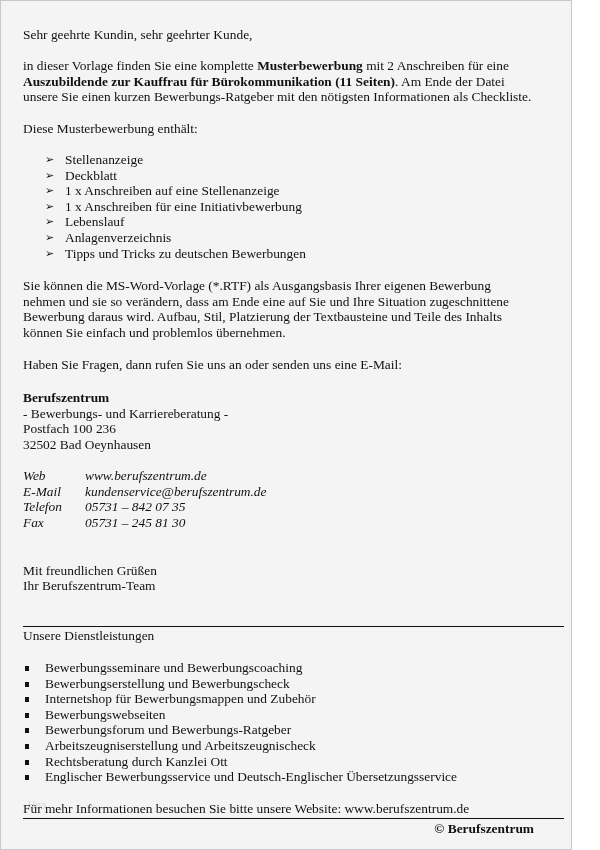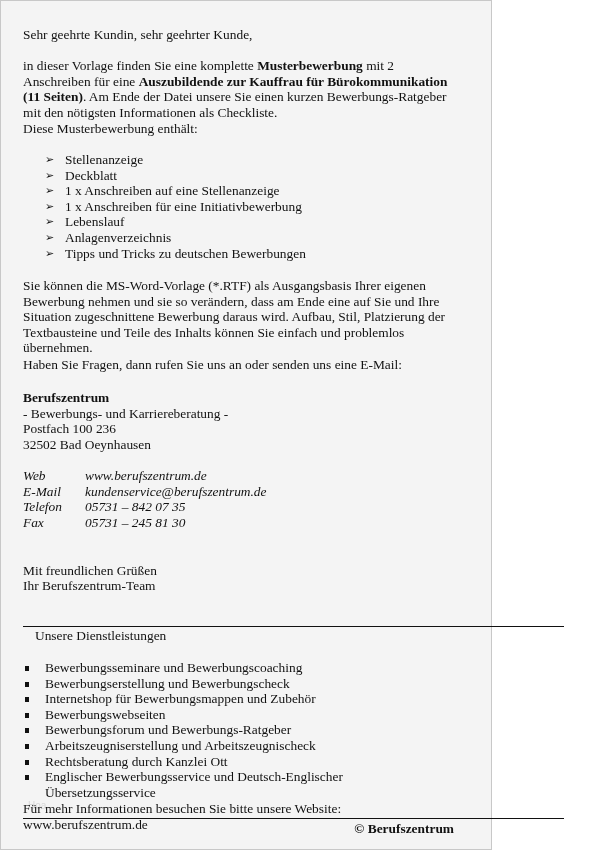--- a/index.html
+++ b/index.html
@@ -8,21 +8,21 @@
       background: #ffffff;
     }
     body {
       width: 600px;
       height: 850px;
       overflow: hidden;
     }
     .page {
       position: relative;
       box-sizing: border-box;
-      width: 492px;
+      width: 572px;
       height: 850px;
       background: #f4f4f4;
       border: 1px solid #c8c8c8;
       font-family: "Liberation Serif", "DejaVu Serif", serif;
       font-size: 13.4px;
       line-height: 15.6px;
       color: #111111;
     }
     .abs { position: absolute; left: 22px; right: 38px; }
     p { margin: 0; }
@@ -136,21 +136,21 @@
     </tr>
   </tbody>
     </table>
 
   <p class="abs" style="top:546px;margin-top:16px;">Mit freundlichen Grüßen</p>
 
   <p class="abs" style="top:577px;">Ihr Berufszentrum-Team</p>
 
   <div class="rule" style="top:625px;"></div>
 
-  <p class="abs" style="top:627px;margin-left:12px;">Unsere Dienstleistungen</p>
+  <p class="abs" style="top:627px;">Unsere Dienstleistungen</p>
 
   <ul class="abs square-list" style="top:659px;">
     <li><span class="bullet"></span><span>Bewerbungsseminare und Bewerbungscoaching</span></li>
     <li><span class="bullet"></span><span>Bewerbungserstellung und Bewerbungscheck</span></li>
     <li><span class="bullet"></span><span>Internetshop für Bewerbungsmappen und Zubehör</span></li>
     <li><span class="bullet"></span><span>Bewerbungswebseiten</span></li>
     <li><span class="bullet"></span><span>Bewerbungsforum und Bewerbungs-Ratgeber</span></li>
     <li><span class="bullet"></span><span>Arbeitszeugniserstellung und Arbeitszeugnischeck</span></li>
     <li><span class="bullet"></span><span>Rechtsberatung durch Kanzlei Ott</span></li>
     <li><span class="bullet"></span><span>Englischer Bewerbungsservice und Deutsch-Englischer Übersetzungsservice</span></li>

